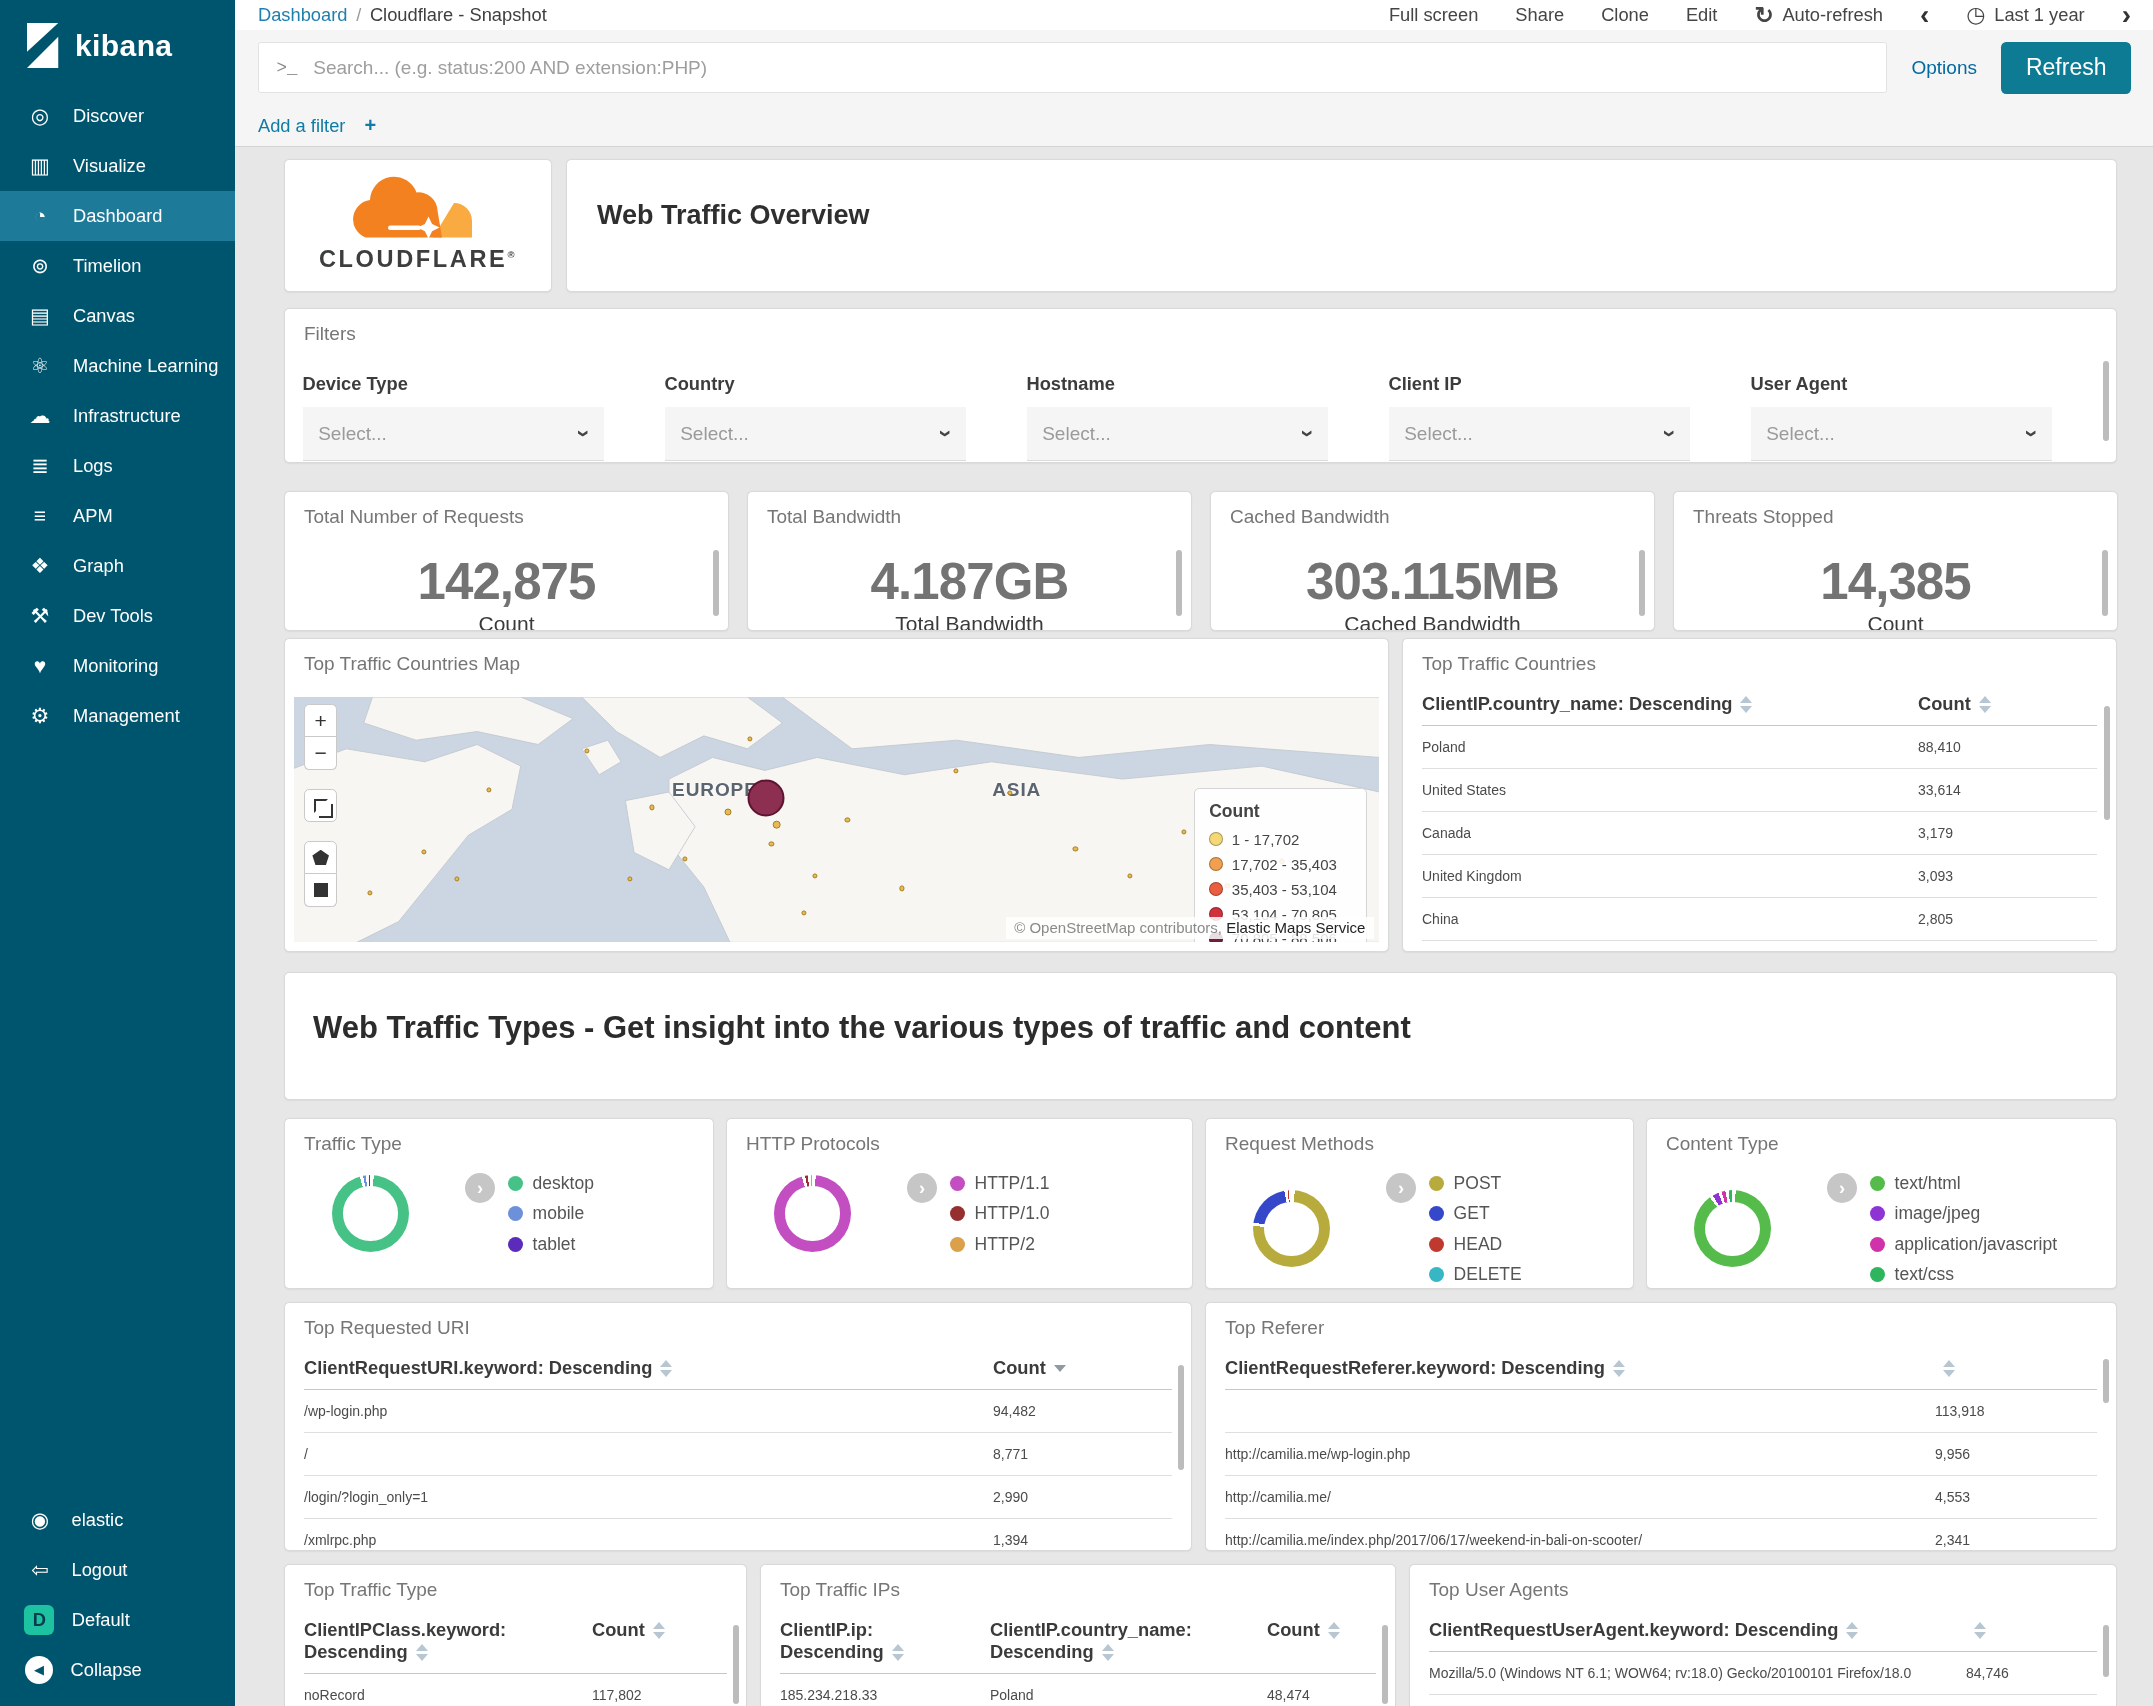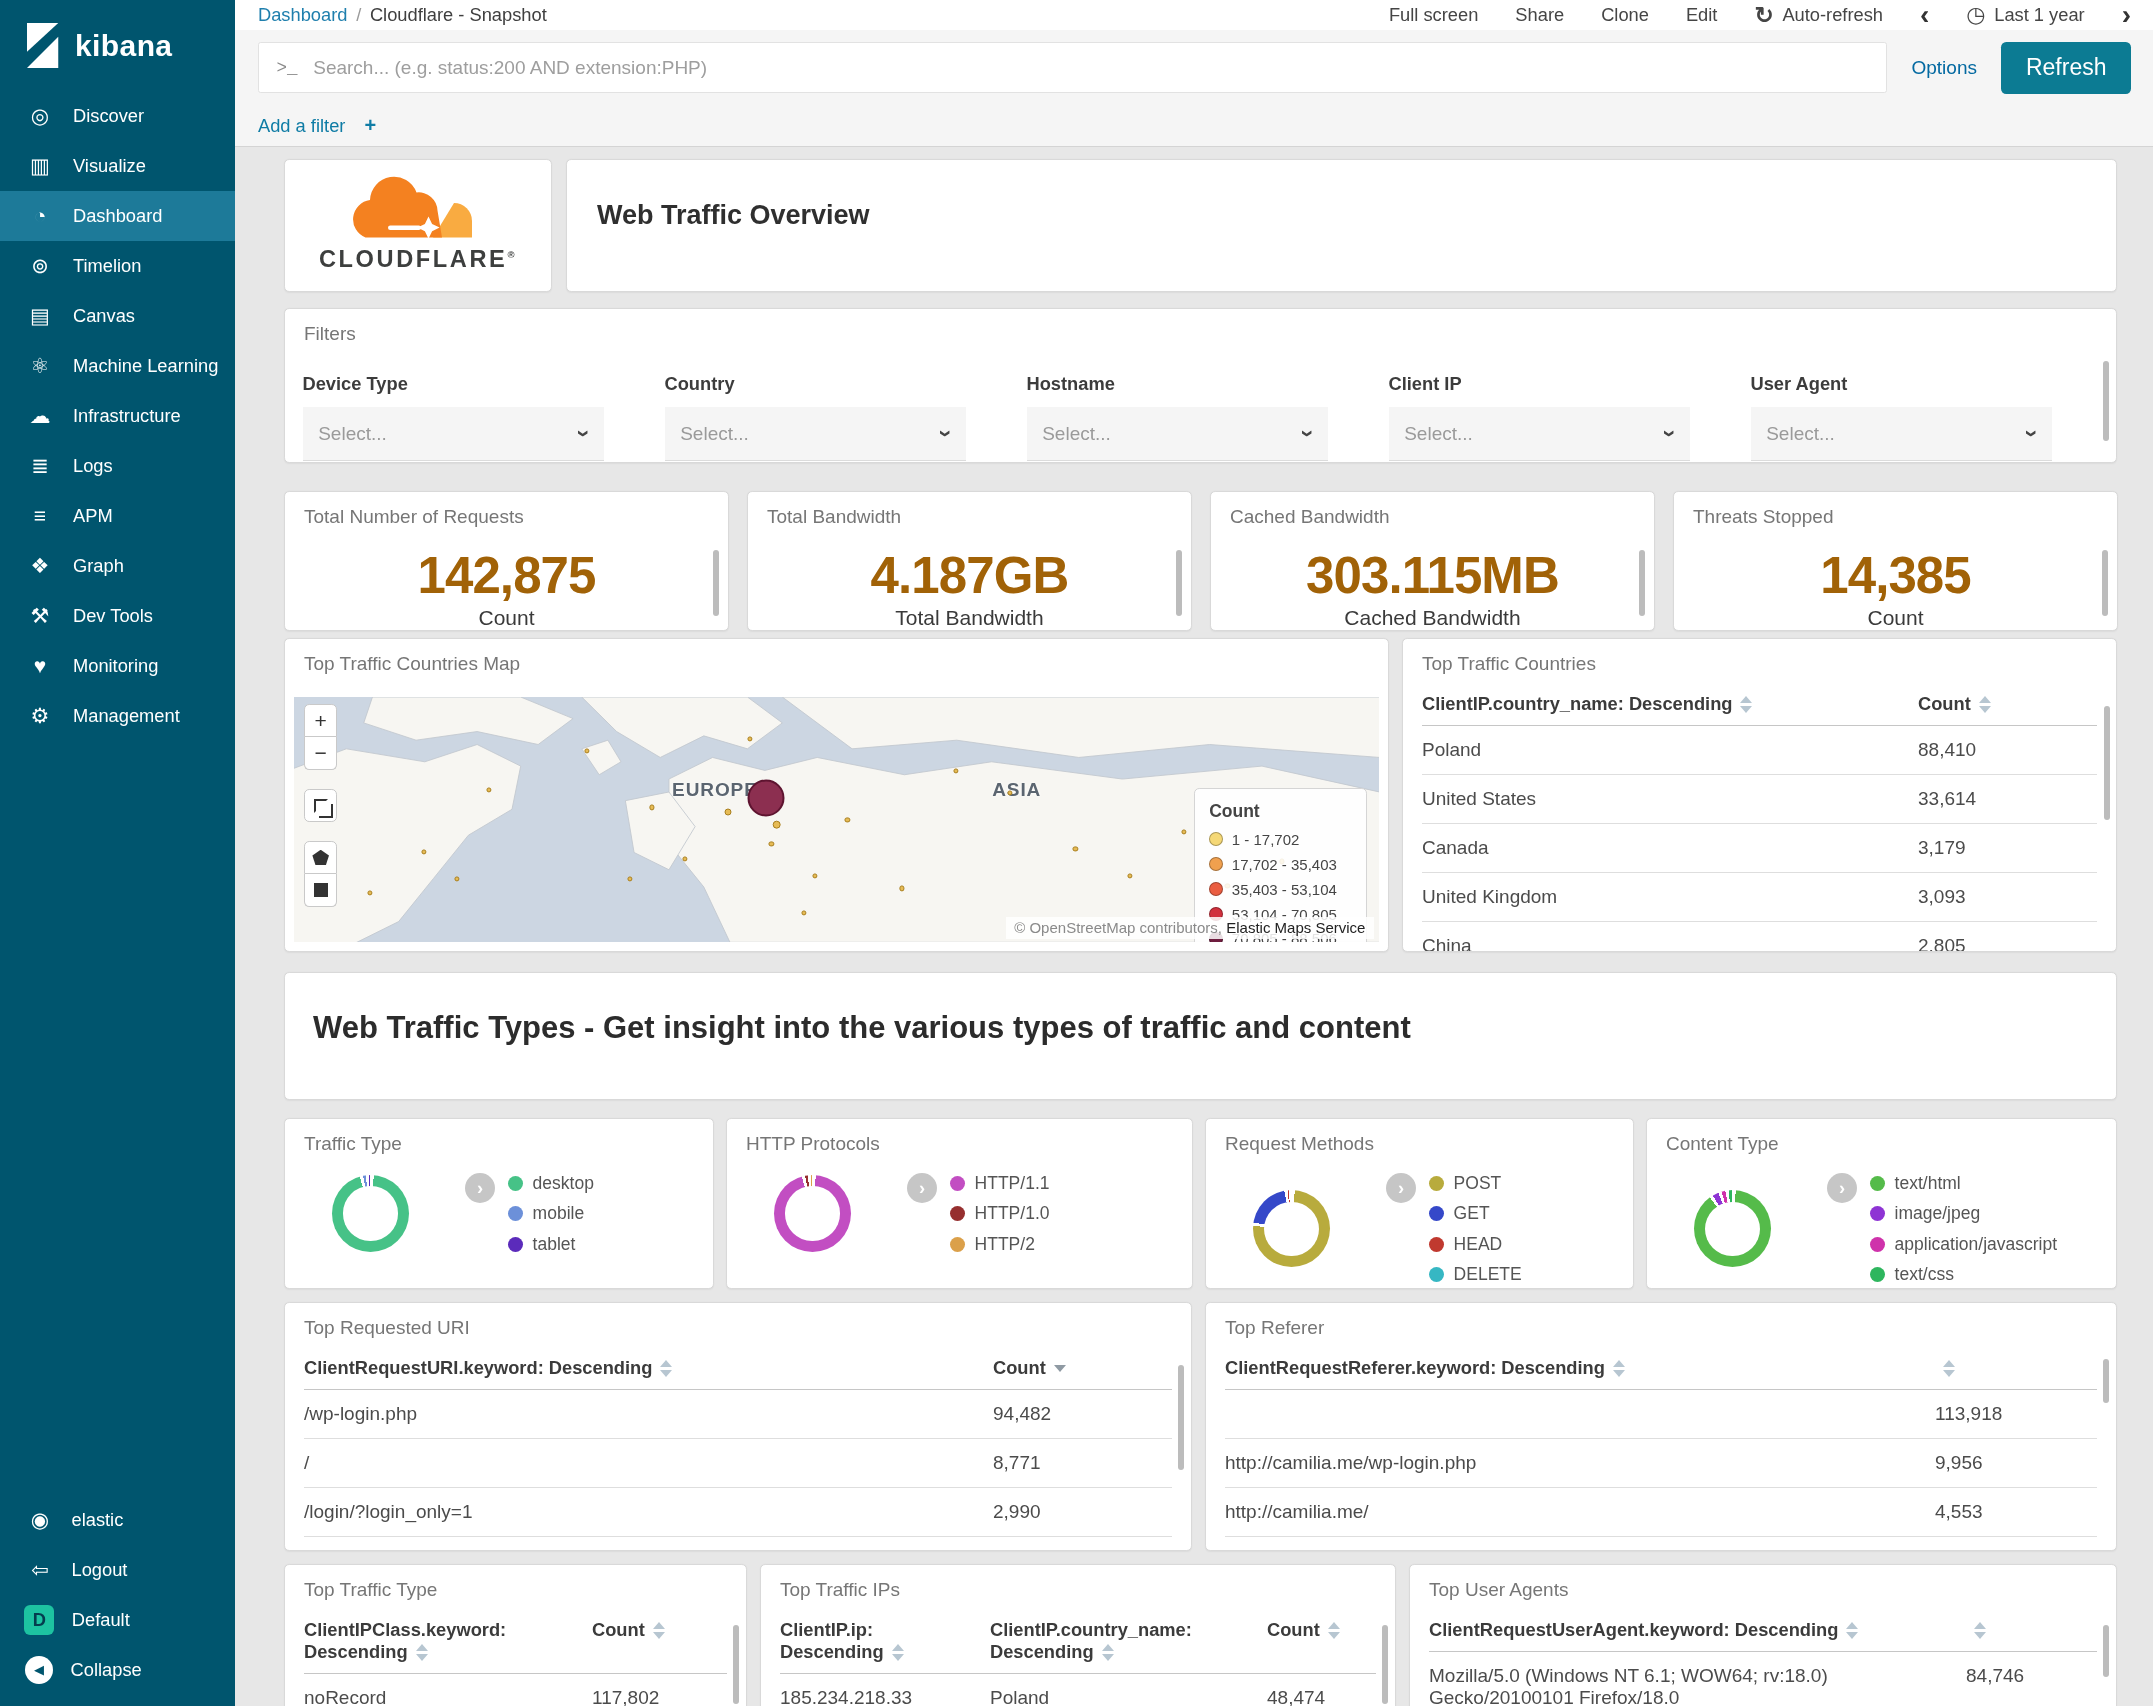--- a/index.html
+++ b/index.html
@@ -53,21 +53,21 @@
 
   
   .filter-fields { display:flex; gap:61px; padding:24.5px 17.5px 0; }
   .ffield { width:301px; }
   .flabel { font-size:18.3px; font-weight:bold; color:#3c3c3c; margin-bottom:12.2px; }
   .fselect { height:54px; background:#f5f5f5; border-bottom:0.9px solid #dcdcdc; display:flex; align-items:center; justify-content:space-between; padding:0 15.7px; cursor:pointer; }
   .fvalue { color:#9a9a9a; font-size:19px; }
   .fchev { color:#444; font-size:23px; font-weight:bold; transform:rotate(90deg); }
 
   
-  .metric-value { font-size:51px; font-weight:bold; color:#a16207; text-align:center; margin-top:14px; letter-spacing:-0.9px; }
+  .metric-value { font-size:51px; font-weight:bold; color:#737373; text-align:center; margin-top:20px; letter-spacing:-0.9px; }
   .metric-label { font-size:21px; color:#3a3a3a; text-align:center; margin-top:1.7px; }
 
   
   .map-area { position:absolute; left:8.7px; right:8.7px; top:58px; bottom:8.7px; background:#ccd6e2; overflow:hidden; }
   .map-label { position:absolute; transform:translate(-50%,-50%); font-size:19px; font-weight:bold; color:#5b6570; letter-spacing:0.9px; text-shadow:0 0 3.5px #fff; }
   .map-dot { position:absolute; border-radius:50%; transform:translate(-50%,-50%); }
   .map-controls { position:absolute; left:10.5px; top:7px; }
   .map-btn { width:33px; height:33px; background:#fff; border:0.9px solid #c9c9c9; display:flex; align-items:center; justify-content:center; font-size:21px; color:#333; cursor:pointer; }
   .map-btn.single { border-radius:5.2px; margin-top:19px; }
   .grp .map-btn:first-child { border-radius:5.2px 5.2px 0 0; }
@@ -81,21 +81,21 @@
   .legend-row { display:flex; align-items:center; gap:8.7px; margin-bottom:7.9px; }
   .legend-dot { width:14px; height:14px; border-radius:50%; border:1.7px solid rgba(0,0,0,.3); flex:0 0 14px; }
   .legend-label { font-size:15px; color:#454545; white-space:nowrap; }
   .map-attrib { position:absolute; right:5.2px; bottom:3.5px; background:rgba(255,255,255,.85); padding:2.6px 8.7px; font-size:15px; }
   .attrib-light { color:#8a8a8a; }
   .attrib-strong { color:#222; }
 
   
   .tbl { margin:3.5px 19px 0; }
   .thead { display:flex; padding:10.5px 0 10.5px; border-bottom:0.9px solid #c6c6c6; font-weight:bold; font-size:18.3px; color:#3b3b3b; }
-  .trow { display:flex; padding:13px 0; border-bottom:0.9px solid #dedede; font-size:19px; color:#4b4b4b; cursor:pointer; }
+  .trow { display:flex; padding:13px 0; border-bottom:0.9px solid #dedede; font-size:14px; color:#4b4b4b; cursor:pointer; }
   .cell { padding-right:10.5px; word-break:break-word; }
   .cell.c1 { flex:1; }
   .sort { display:inline-flex; flex-direction:column; margin-left:7.9px; vertical-align:middle; }
   .sort i { display:block; width:0; height:0; border-left:6.1px solid transparent; border-right:6.1px solid transparent; }
   .sort .up { border-bottom:7px solid #b7c6d1; margin-bottom:2.6px; }
   .sort .dn { border-top:7px solid #b7c6d1; }
   .sort .dn.dark { border-top-color:#8f9aa3; }
   [data-table="countries_table"] .cell.c2 { width:179px; flex:none; }
   [data-table="uri_table"] .cell.c2 { width:179px; flex:none; }
   [data-table="referer_table"] .cell.c2 { width:162px; flex:none; }

